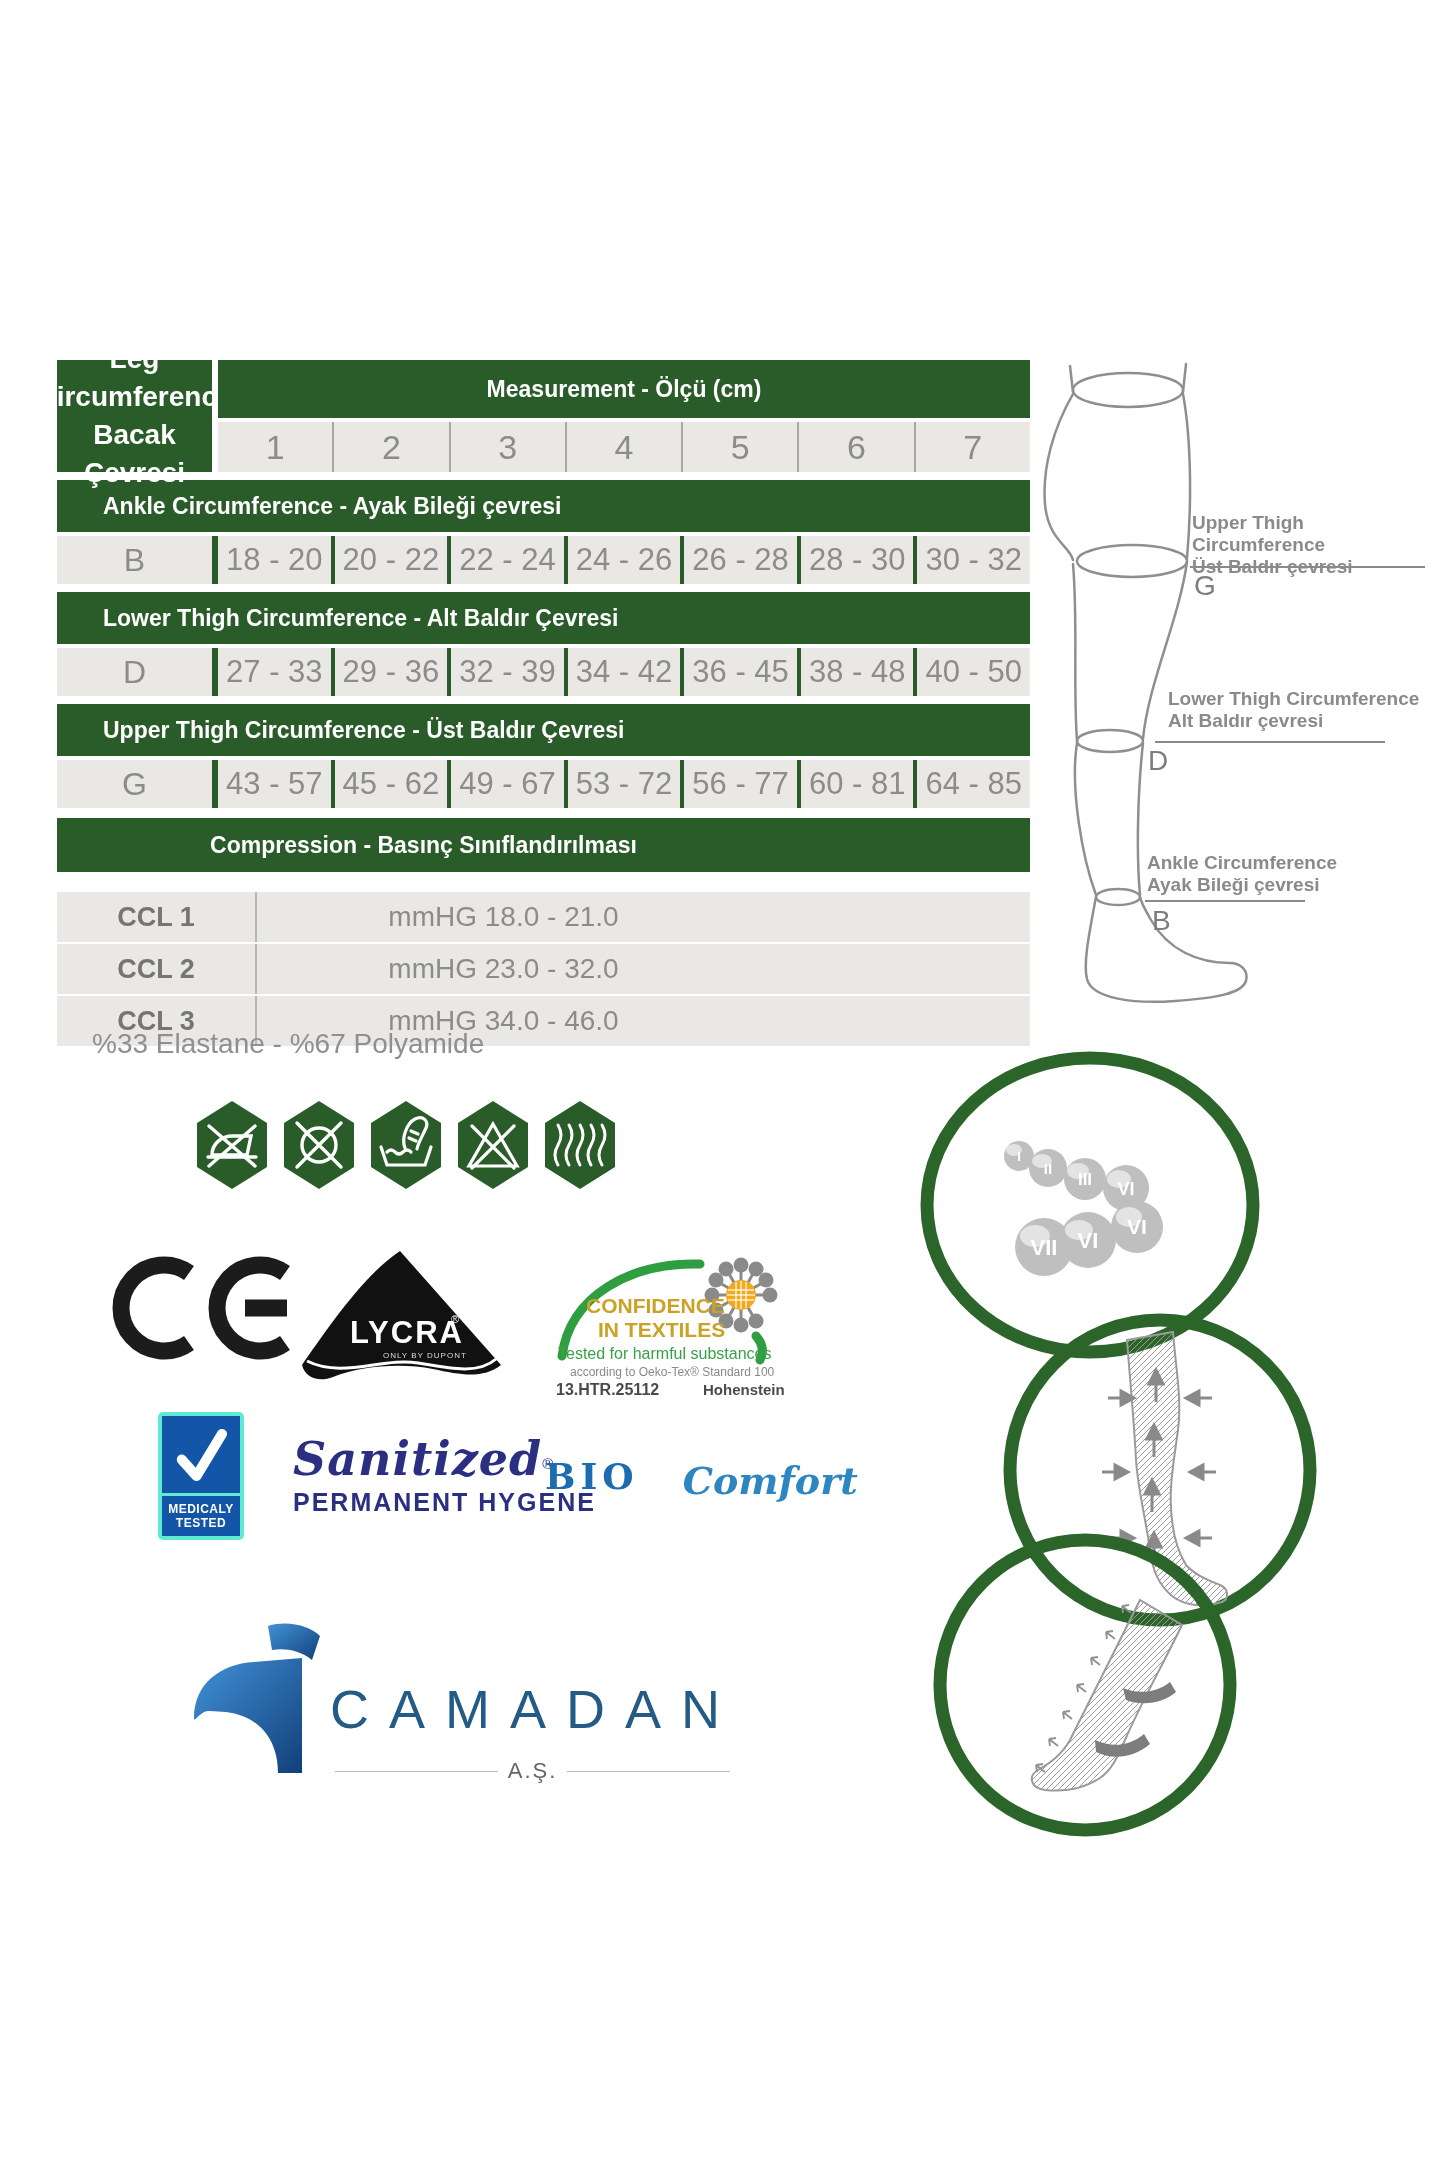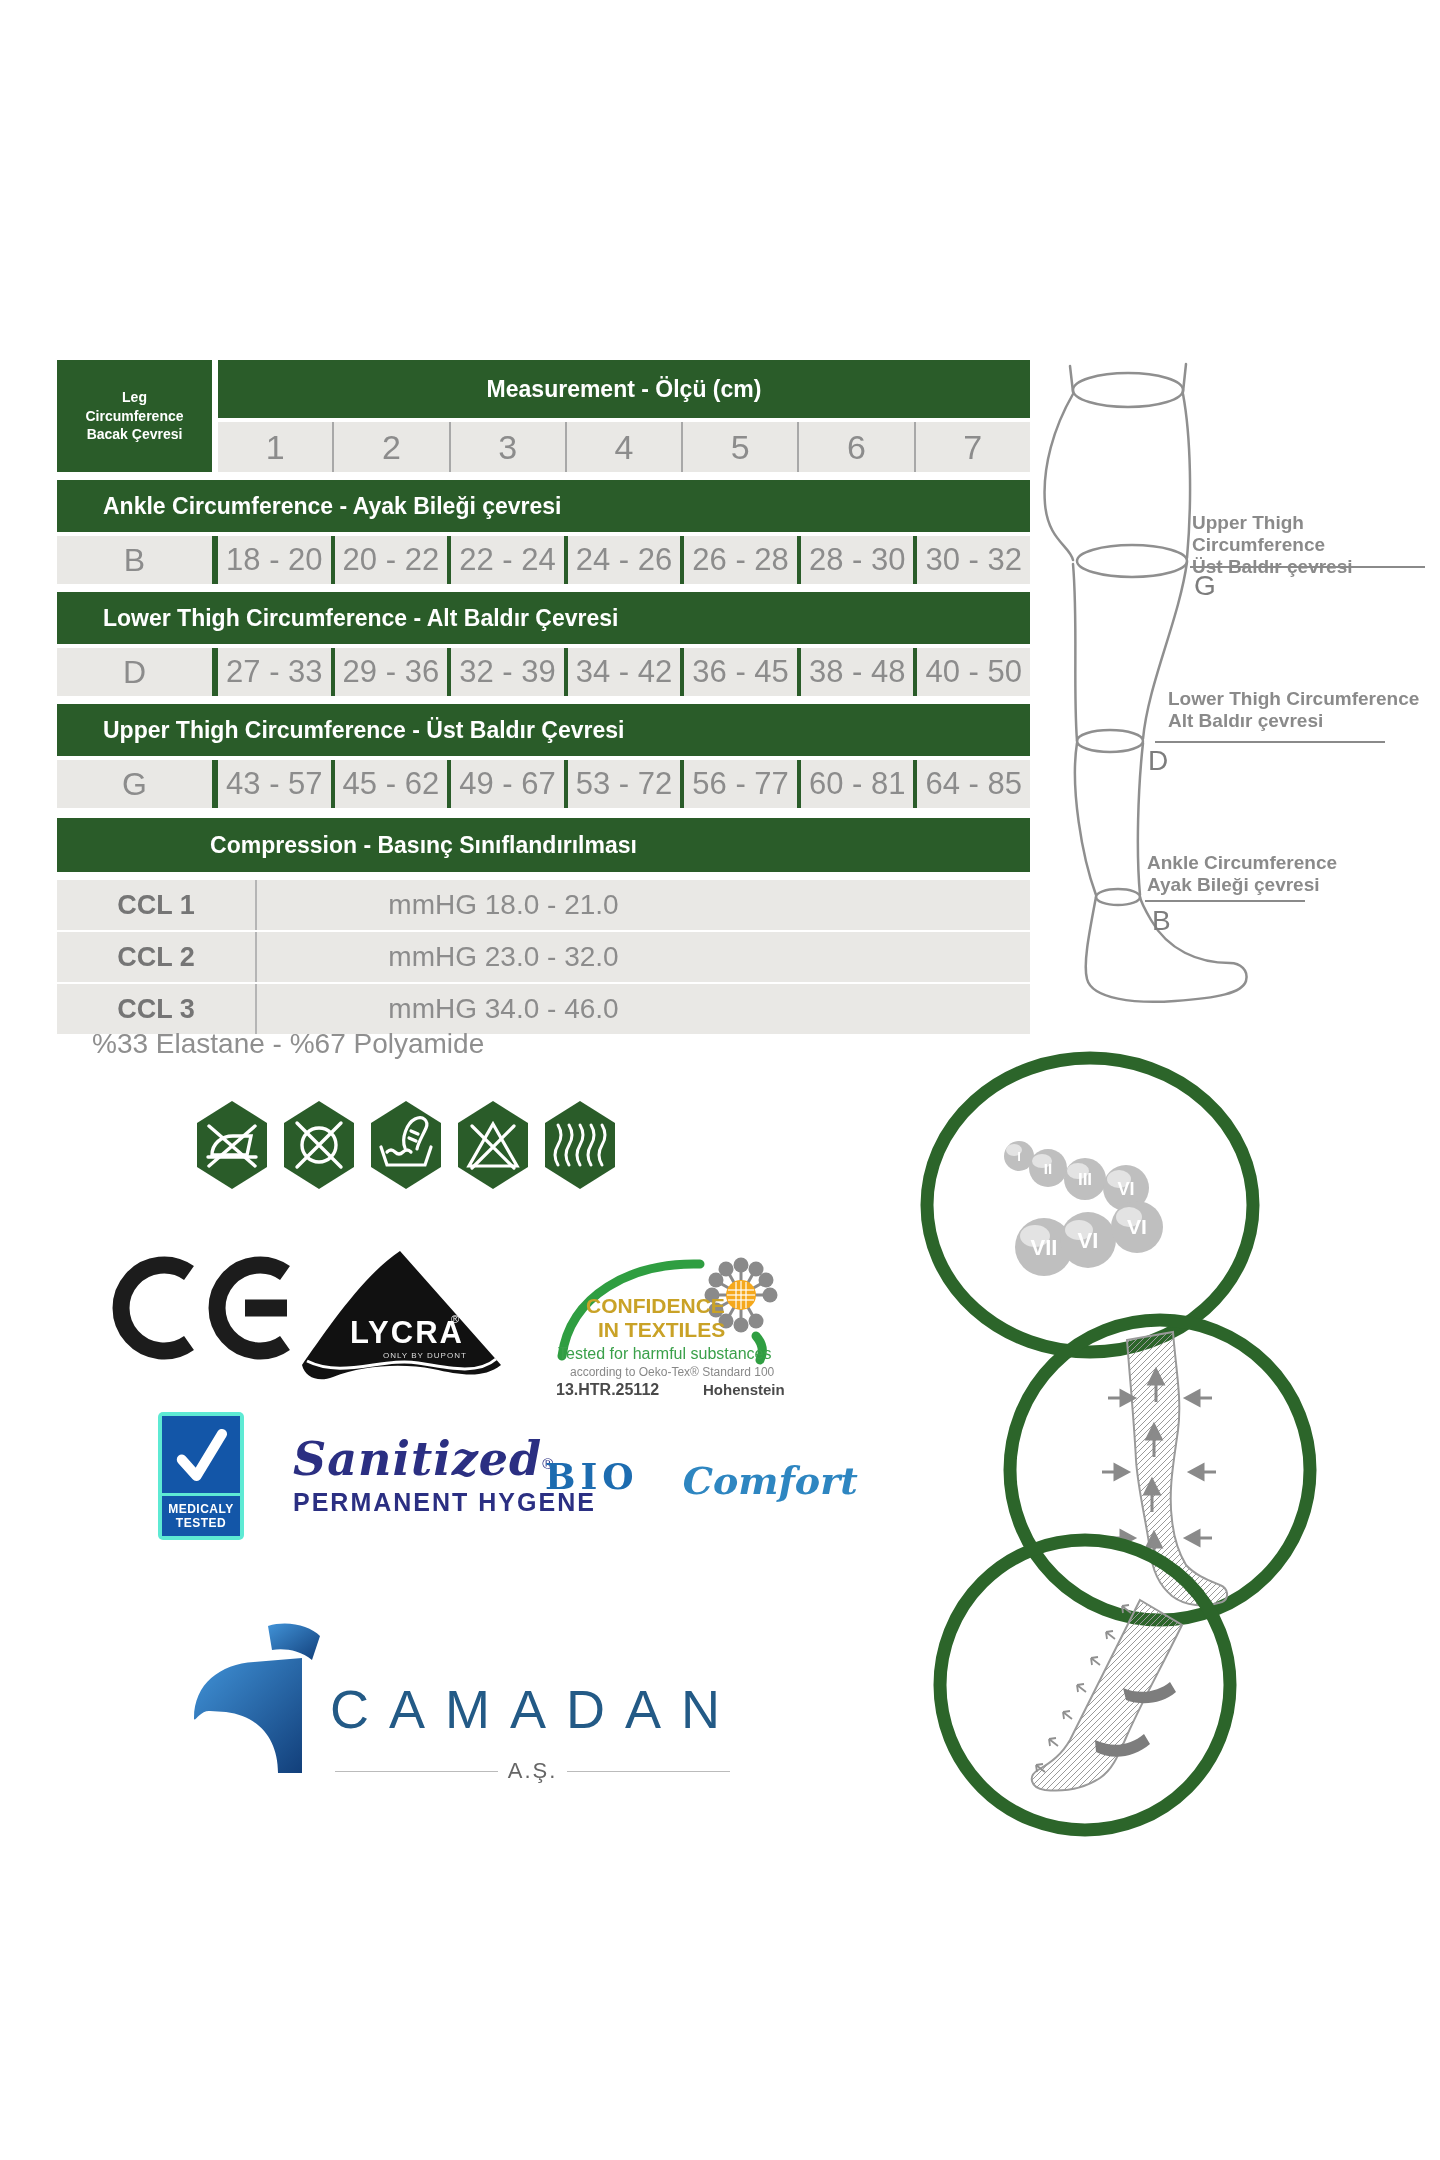--- a/index.html
+++ b/index.html
@@ -2,39 +2,39 @@
 <html><head>
 <meta charset="utf-8">
 <style>
   html,body{margin:0;padding:0;background:#fff;}
   #page{position:relative;width:1440px;height:2160px;background:#fff;overflow:hidden;
         font-family:"Liberation Sans",sans-serif;}
   .abs{position:absolute;}
   
   #sizetable{position:absolute;left:57px;top:360px;width:973px;}
   .hdr-row{display:flex;gap:6px;}
-  .corner{width:155px;height:112px;background:#2a5c29;color:#fff;font-weight:bold;font-size:14px;
+  .corner{width:155px;height:112px;background:#2a5c29;color:#fff;font-weight:bold;font-size:28px;
           display:flex;flex-direction:column;align-items:center;justify-content:center;line-height:1.35;text-align:center;}
   .hdr-right{flex:1;display:flex;flex-direction:column;gap:4px;}
   .meas-bar{height:58px;background:#2a5c29;color:#fff;font-weight:bold;font-size:23px;
             display:flex;align-items:center;justify-content:center;}
   .numrow{height:50px;display:flex;background:#fff;}
   .numcell{flex:1;background:#e9e8e5;color:#8c8c8c;font-size:34px;display:flex;align-items:center;justify-content:center;}
   .numcell + .numcell{border-left:2px solid #a8a8a8;}
   .band{margin-top:8px;height:52px;background:#2a5c29;color:#fff;font-weight:bold;font-size:23px;
         display:flex;align-items:center;padding-left:46px;box-sizing:border-box;}
   .valrow{margin-top:4px;height:48px;display:flex;}
   .rowlabel{width:155px;background:#e9e8e5;color:#8c8c8c;font-size:32px;display:flex;align-items:center;justify-content:center;}
   .valcell{flex:1;background:#e9e8e5;color:#8c8c8c;font-size:31px;display:flex;align-items:center;justify-content:center;border-left:4px solid #2a5c29;}
   .valcell.first{border-left:6px solid #2a5c29;}
   
   .comp-band{margin-top:10px;height:54px;background:#2a5c29;color:#fff;font-weight:bold;font-size:23px;
              display:flex;align-items:center;justify-content:center;}
   .comp-band span{transform:translateX(-120px);}
-  .comp-rows{margin-top:8px;}
+  .comp-rows{margin-top:20px;}
   .comp-row{height:50px;display:flex;background:#e9e8e5;margin-bottom:2px;}
   .ccl{width:200px;display:flex;align-items:center;justify-content:center;color:#757575;font-weight:bold;font-size:27px;border-right:2px solid #b5b5b5;box-sizing:border-box;}
   .cclval{flex:1;display:flex;align-items:center;justify-content:center;color:#8c8c8c;font-size:28px;padding-right:280px;box-sizing:border-box;}
   
   .leglabel{position:absolute;color:#8a8a8a;font-weight:bold;font-size:19px;line-height:22px;}
   .legline{position:absolute;border-top:2px solid #8a8a8a;}
   .legletter{position:absolute;color:#7d7d7d;font-size:28px;}
   
   #material{position:absolute;left:92px;top:1028px;font-size:28px;color:#8f8f8f;}
   

